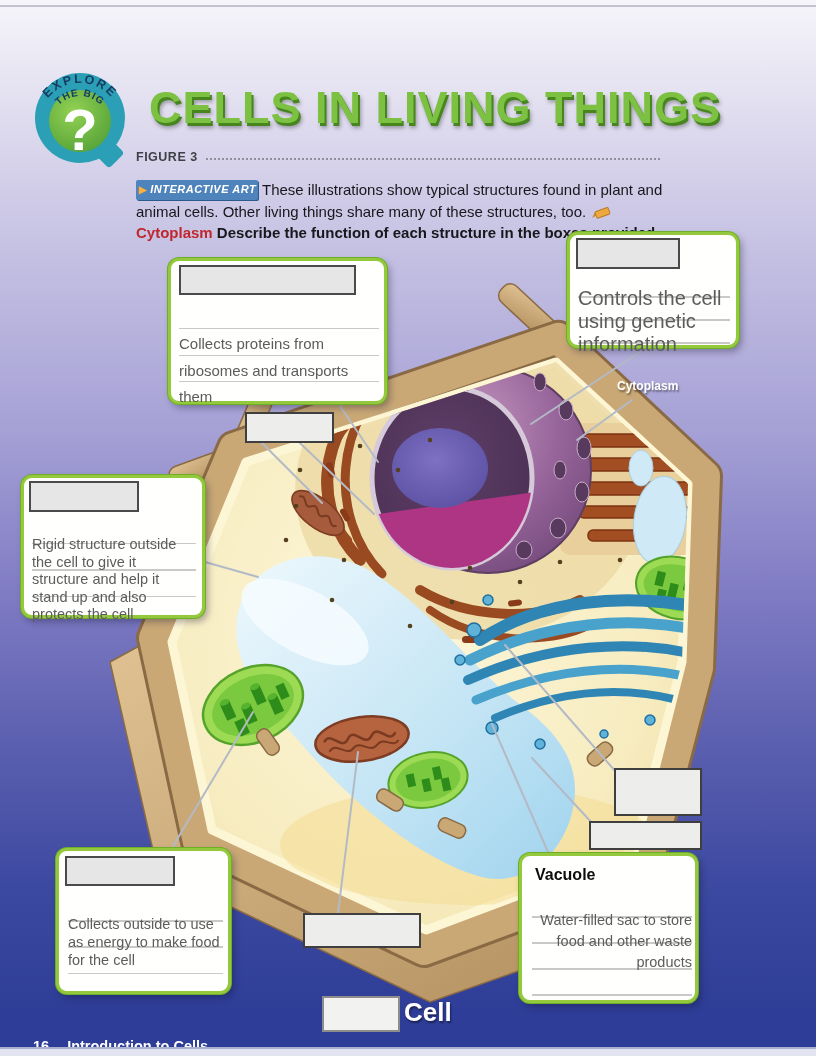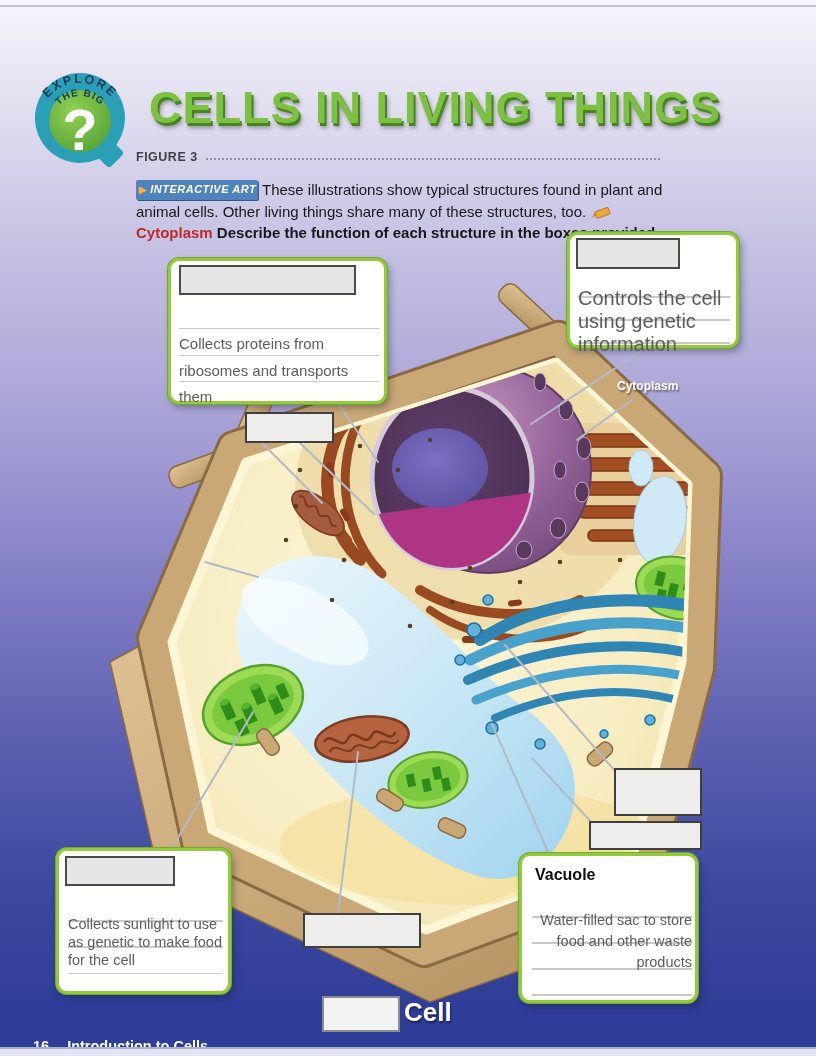--- a/index.html
+++ b/index.html
@@ -322,25 +322,31 @@
     </div>
   </div>
 
   <div class="callout" style="left:567px;top:232px;width:172px;height:116px;">
     <div class="answer-box" style="left:6px;top:3px;width:104px;height:31px;"></div>
     <div class="ruled" style="left:8px;top:40px;width:152px;height:72px;font-size:20px;line-height:23px;padding-top:12px;box-sizing:border-box;background-image:repeating-linear-gradient(to bottom,transparent 0,transparent 21.5px,#c9c9c9 21.5px,#c9c9c9 23px);">
       <span>Controls the cell using genetic information</span>
     </div>
   </div>
 
+  <div class="callout" style="left:21px;top:475px;width:184px;height:143px;">
+    <div class="answer-box" style="left:5px;top:3px;width:110px;height:31px;"></div>
+    <div class="ruled" style="left:8px;top:40px;width:164px;height:96px;font-size:14.5px;line-height:17.5px;padding-top:18px;box-sizing:border-box;">
+      <span>Rigid structure outside the cell to give it structure and help it stand up and also protects the cell</span>
+    </div>
+  </div>
 
   <div class="callout" style="left:56px;top:848px;width:175px;height:146px;">
     <div class="answer-box" style="left:6px;top:5px;width:110px;height:30px;"></div>
     <div class="ruled" style="left:9px;top:44px;width:155px;height:94px;font-size:14.5px;line-height:18px;padding-top:20px;box-sizing:border-box;">
-      <span>Collects sunlight to use as genetic to make food for the cell</span>
+      <span>Collects outside to use as energy to make food for the cell</span>
     </div>
   </div>
 
   <div class="callout" style="left:519px;top:853px;width:179px;height:150px;text-align:right;">
     <div class="vtitle">Vacuole</div>
     <div class="ruled" style="left:10px;top:36px;width:160px;height:104px;font-size:14.5px;line-height:21px;padding-top:18px;box-sizing:border-box;background-image:repeating-linear-gradient(to bottom,transparent 0,transparent 24.5px,#c9c9c9 24.5px,#c9c9c9 26px);">
       <span>Water-filled sac to store food and other waste products</span>
     </div>
   </div>
 

